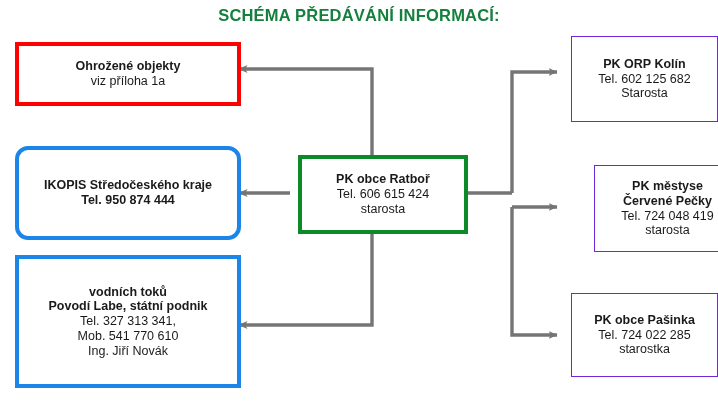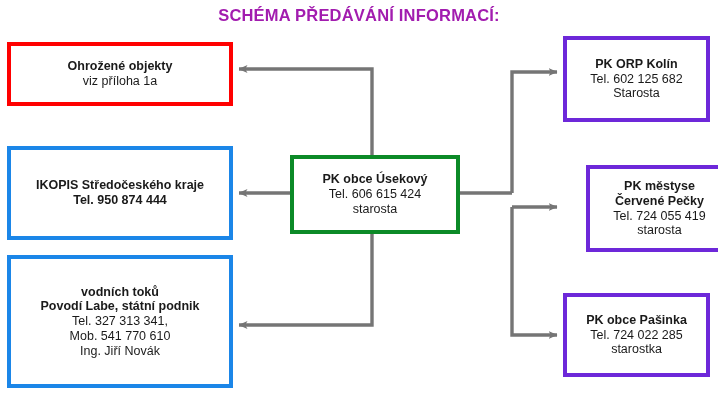--- a/index.html
+++ b/index.html
@@ -30,46 +30,47 @@
   }
   .title {
     position: absolute;
     left: 0;
     top: 6px;
     width: 718px;
     text-align: center;
     font-size: 16.5px;
     font-weight: bold;
     letter-spacing: 0.2px;
-    color: #a21caf;
+    color: #15803d;
   }
   .node {
     position: absolute;
     box-sizing: border-box;
     background: #ffffff;
     display: flex;
     flex-direction: column;
     align-items: center;
     justify-content: center;
     text-align: center;
     line-height: 1.18;
+    margin-left: 8px;
   }
   .node .ln {
     display: block;
     white-space: nowrap;
   }
   .node .ln.b { font-weight: bold; }
   
   .n-red     { border: 4px solid #ff0000; }
   .n-blue    { border: 4px solid #1b86e8; }
   .n-green   { border: 4px solid #0c8a27; }
-  .n-orange  { border: 4px solid #6d28d9; }
+  .n-orange  { border: 1px solid #6d28d9; }
 
   #node-ohrozene  { left: 7px;   top: 42px;  width: 226px; height: 64px;  font-size: 12.5px; }
-  #node-ikopis    { left: 7px;   top: 146px; width: 226px; height: 94px;  font-size: 12.5px; }
+  #node-ikopis    { left: 7px;   top: 146px; width: 226px; height: 94px;  font-size: 12.5px; border-radius: 13px; }
   #node-spravci   { left: 7px;   top: 255px; width: 226px; height: 133px; font-size: 12.5px; }
   #node-pk-obec   { left: 290px; top: 155px; width: 170px; height: 79px;  font-size: 12.5px; }
   #node-orp-kolin { left: 563px; top: 36px;  width: 147px; height: 86px;  font-size: 12.5px; }
   #node-pecky     { left: 586px; top: 165px; width: 147px; height: 87px;  font-size: 12.5px; }
   #node-pasinka   { left: 563px; top: 293px; width: 147px; height: 84px;  font-size: 12.5px; }
 </style>
 </head>
 <body>
 
 <div id="canvas">
@@ -110,35 +111,35 @@
 
   <div class="node n-blue" id="node-spravci">
     <span class="ln b">vodních toků</span>
     <span class="ln b">Povodí Labe, státní podnik</span>
     <span class="ln">Tel. 327 313 341,</span>
     <span class="ln">Mob. 541 770 610</span>
     <span class="ln">Ing. Jiří Novák</span>
   </div>
 
   <div class="node n-green" id="node-pk-obec">
-    <span class="ln b">PK obce Úsekový</span>
+    <span class="ln b">PK obce Ratboř</span>
     <span class="ln">Tel. 606 615 424</span>
     <span class="ln">starosta</span>
   </div>
 
   <div class="node n-orange" id="node-orp-kolin">
     <span class="ln b">PK ORP Kolín</span>
     <span class="ln">Tel.  602 125 682</span>
     <span class="ln">Starosta</span>
   </div>
 
   <div class="node n-orange" id="node-pecky">
     <span class="ln b">PK městyse</span>
     <span class="ln b">Červené Pečky</span>
-    <span class="ln">Tel. 724 055 419</span>
+    <span class="ln">Tel. 724 048 419</span>
     <span class="ln">starosta</span>
   </div>
 
   <div class="node n-orange" id="node-pasinka">
     <span class="ln b">PK obce Pašinka</span>
     <span class="ln">Tel. 724 022 285</span>
     <span class="ln">starostka</span>
   </div>
 
 </div>

